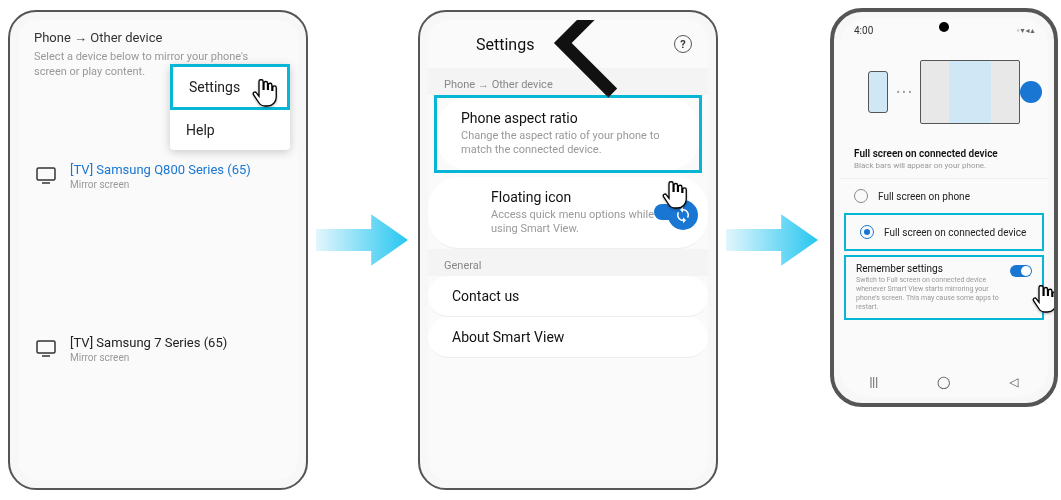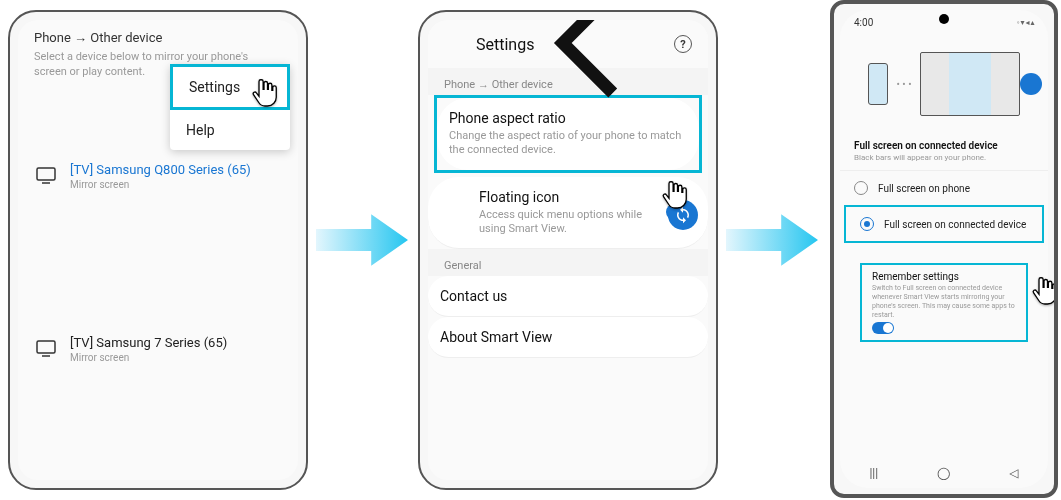--- a/index.html
+++ b/index.html
@@ -24,21 +24,21 @@
     position: absolute;
     left: 8px; right: 8px; top: 8px; bottom: 8px;
     background: #fafafa;
     border-radius: 20px;
     overflow: hidden;
     font-size: 13px;
     color: #222;
   }
   .phone1 { left: 8px; top: 10px; }
   .phone2 { left: 418px; top: 10px; }
-  .phone3 { left: 830px; top: 0px; width: 228px; height: 498px; border-radius: 14px; border-width: 4px; }
+  .phone3 { left: 830px; top: 8px; width: 228px; height: 399px; border-radius: 32px; border-width: 4px; }
   .phone3 .screen { left: 6px; right: 6px; top: 6px; bottom: 6px; border-radius: 28px; }
 
   
   .cam-hole {
     position: absolute;
     top: 10px; left: 50%;
     transform: translateX(-50%);
     width: 10px; height: 10px;
     background: #000;
     border-radius: 50%;
@@ -73,21 +73,21 @@
     align-items: center;
     padding: 0 16px;
     background: #fafafa;
     position: relative;
   }
   .header .back { width: 18px; margin-right: 14px; }
   .header .title { font-size: 16px; color: #111; }
   .header .right-icons { margin-left: auto; }
 
   .row {
-    padding: 12px 12px;
+    padding: 12px 24px;
     background: #fff;
     border-bottom: 1px solid #eee;
     border-radius: 31px;
   }
   .row .primary { font-size: 14px; color: #111; }
   .row .secondary { font-size: 11px; color: #999; margin-top: 3px; line-height: 1.3; }
 
   .section-label {
     padding: 10px 16px 4px 16px;
     font-size: 11px;
@@ -256,26 +256,25 @@
     width:6px; height:6px;
     border-radius:50%;
     background:#1976d2;
   }
   .p3-highlight {
     border: 2px solid #06b6d4;
     margin: 0 4px;
     position: relative;
   }
   .p3-remember {
-    margin: 20px;
+    margin: 4px;
     border: 2px solid #06b6d4;
     padding: 6px 10px;
     display: flex;
     align-items: flex-start;
-    flex-direction: column;
   }
   .p3-remember .txt { flex:1; }
   .p3-remember .txt .t { font-size: 10px; color: #111;}
   .p3-remember .txt .s { font-size: 7px; color: #999; line-height: 1.3; margin-top: 2px;}
   .p3-remember .tog {
     width: 22px; height: 12px;
     background: #1976d2;
     border-radius: 6px;
     position: relative;
     flex-shrink: 0;

